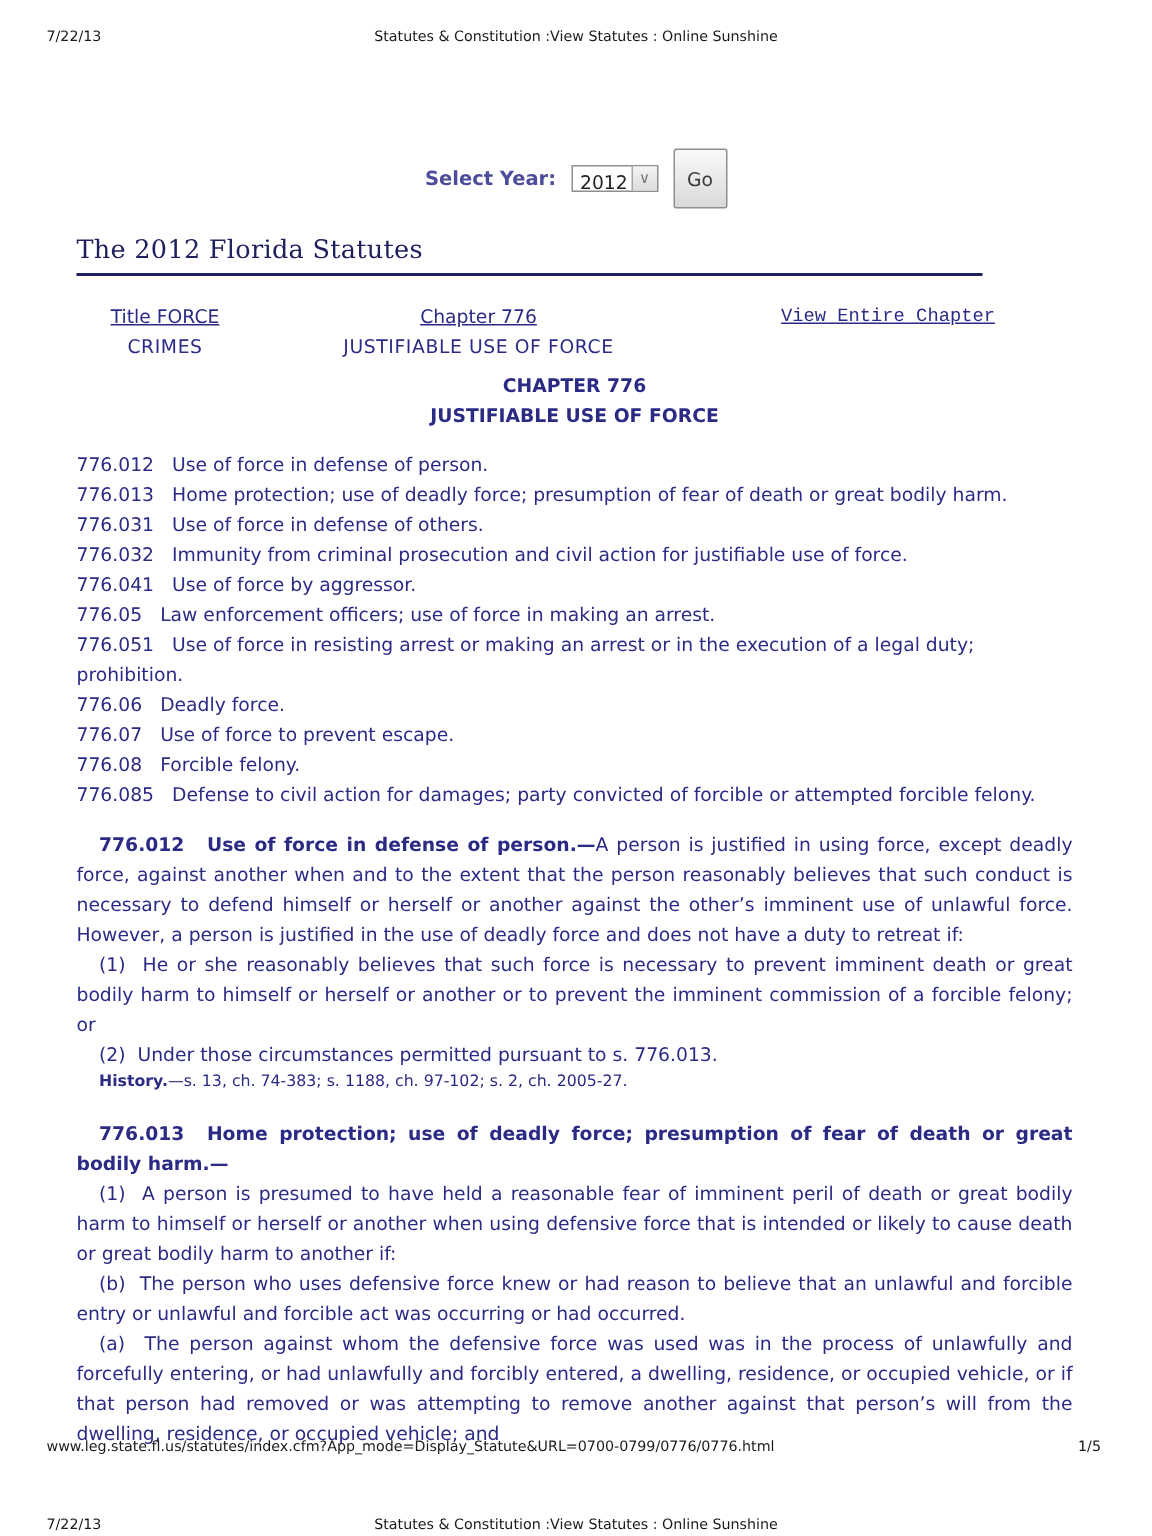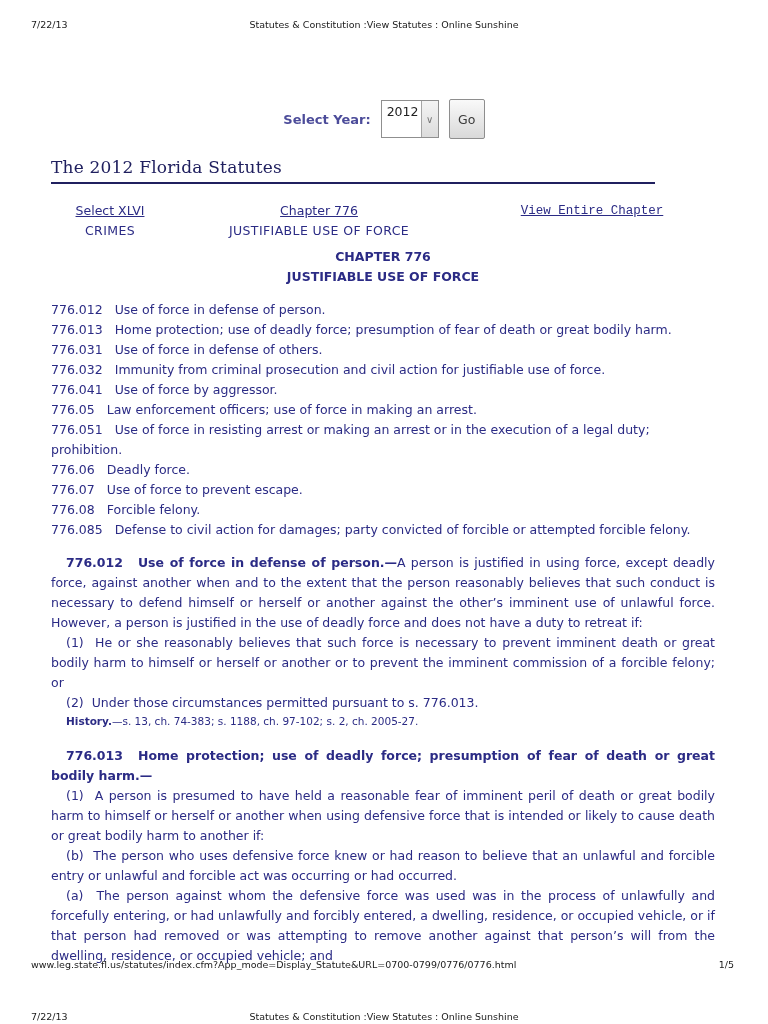--- a/index.html
+++ b/index.html
@@ -18,21 +18,21 @@
   .ph-title { display:block; text-align:center; }
 
   .print-footer { position:absolute; top:959px; left:0; width:100%; height:14px; font-size:9.5px; color:#1a1a1a; }
   .pf-url { position:absolute; left:31px; top:0; }
   .pf-page { position:absolute; right:34px; top:0; }
 
   
   .year-row { position:absolute; top:99px; left:0; width:100%;
     display:flex; justify-content:center; align-items:center; gap:10px; }
   .year-label { font-weight:bold; font-size:13px; color:#4c4c9a; }
-  .select-box { width:58px; height:38px; border:1px solid #8f8f8f; background:#fff;
+  .select-box { width:58px; height:18px; border:1px solid #8f8f8f; background:#fff;
     display:flex; align-items:stretch; cursor:default; }
   .select-value { flex:1; font-size:12.5px; color:#222; padding:3px 0 0 5px; }
   .select-arrow { width:17px; background:linear-gradient(#f4f4f4,#dcdcdc); border-left:1px solid #a5a5a5;
     color:#777; font-size:10px; display:flex; align-items:center; justify-content:center; }
   .go-btn { min-width:36px; height:40px; border:1px solid #8e8e8e; border-radius:2px;
     background:linear-gradient(#f9f9f9,#d9d9d9); font-family:inherit;
     font-size:12.5px; color:#3a3a3a; padding:0 7px; cursor:pointer; }
 
   
   .content { position:absolute; left:51px; top:157px; width:664px;
@@ -78,21 +78,21 @@
   </div>
   <button class="go-btn">Go</button>
 </div>
 
 <div class="content">
 
   <h1 class="doc-title">The 2012 Florida Statutes</h1>
 
   <div class="cols">
     <div class="col col1">
-      <div><a>Select XLVI</a></div>
+      <div><a>Title FORCE</a></div>
       <div class="col-sub">CRIMES</div>
     </div>
     <div class="col col2">
       <div><a>Chapter 776</a></div>
       <div class="col-sub">JUSTIFIABLE USE OF FORCE</div>
     </div>
     <div class="col col3">
       <a>View Entire Chapter</a>
     </div>
   </div>

